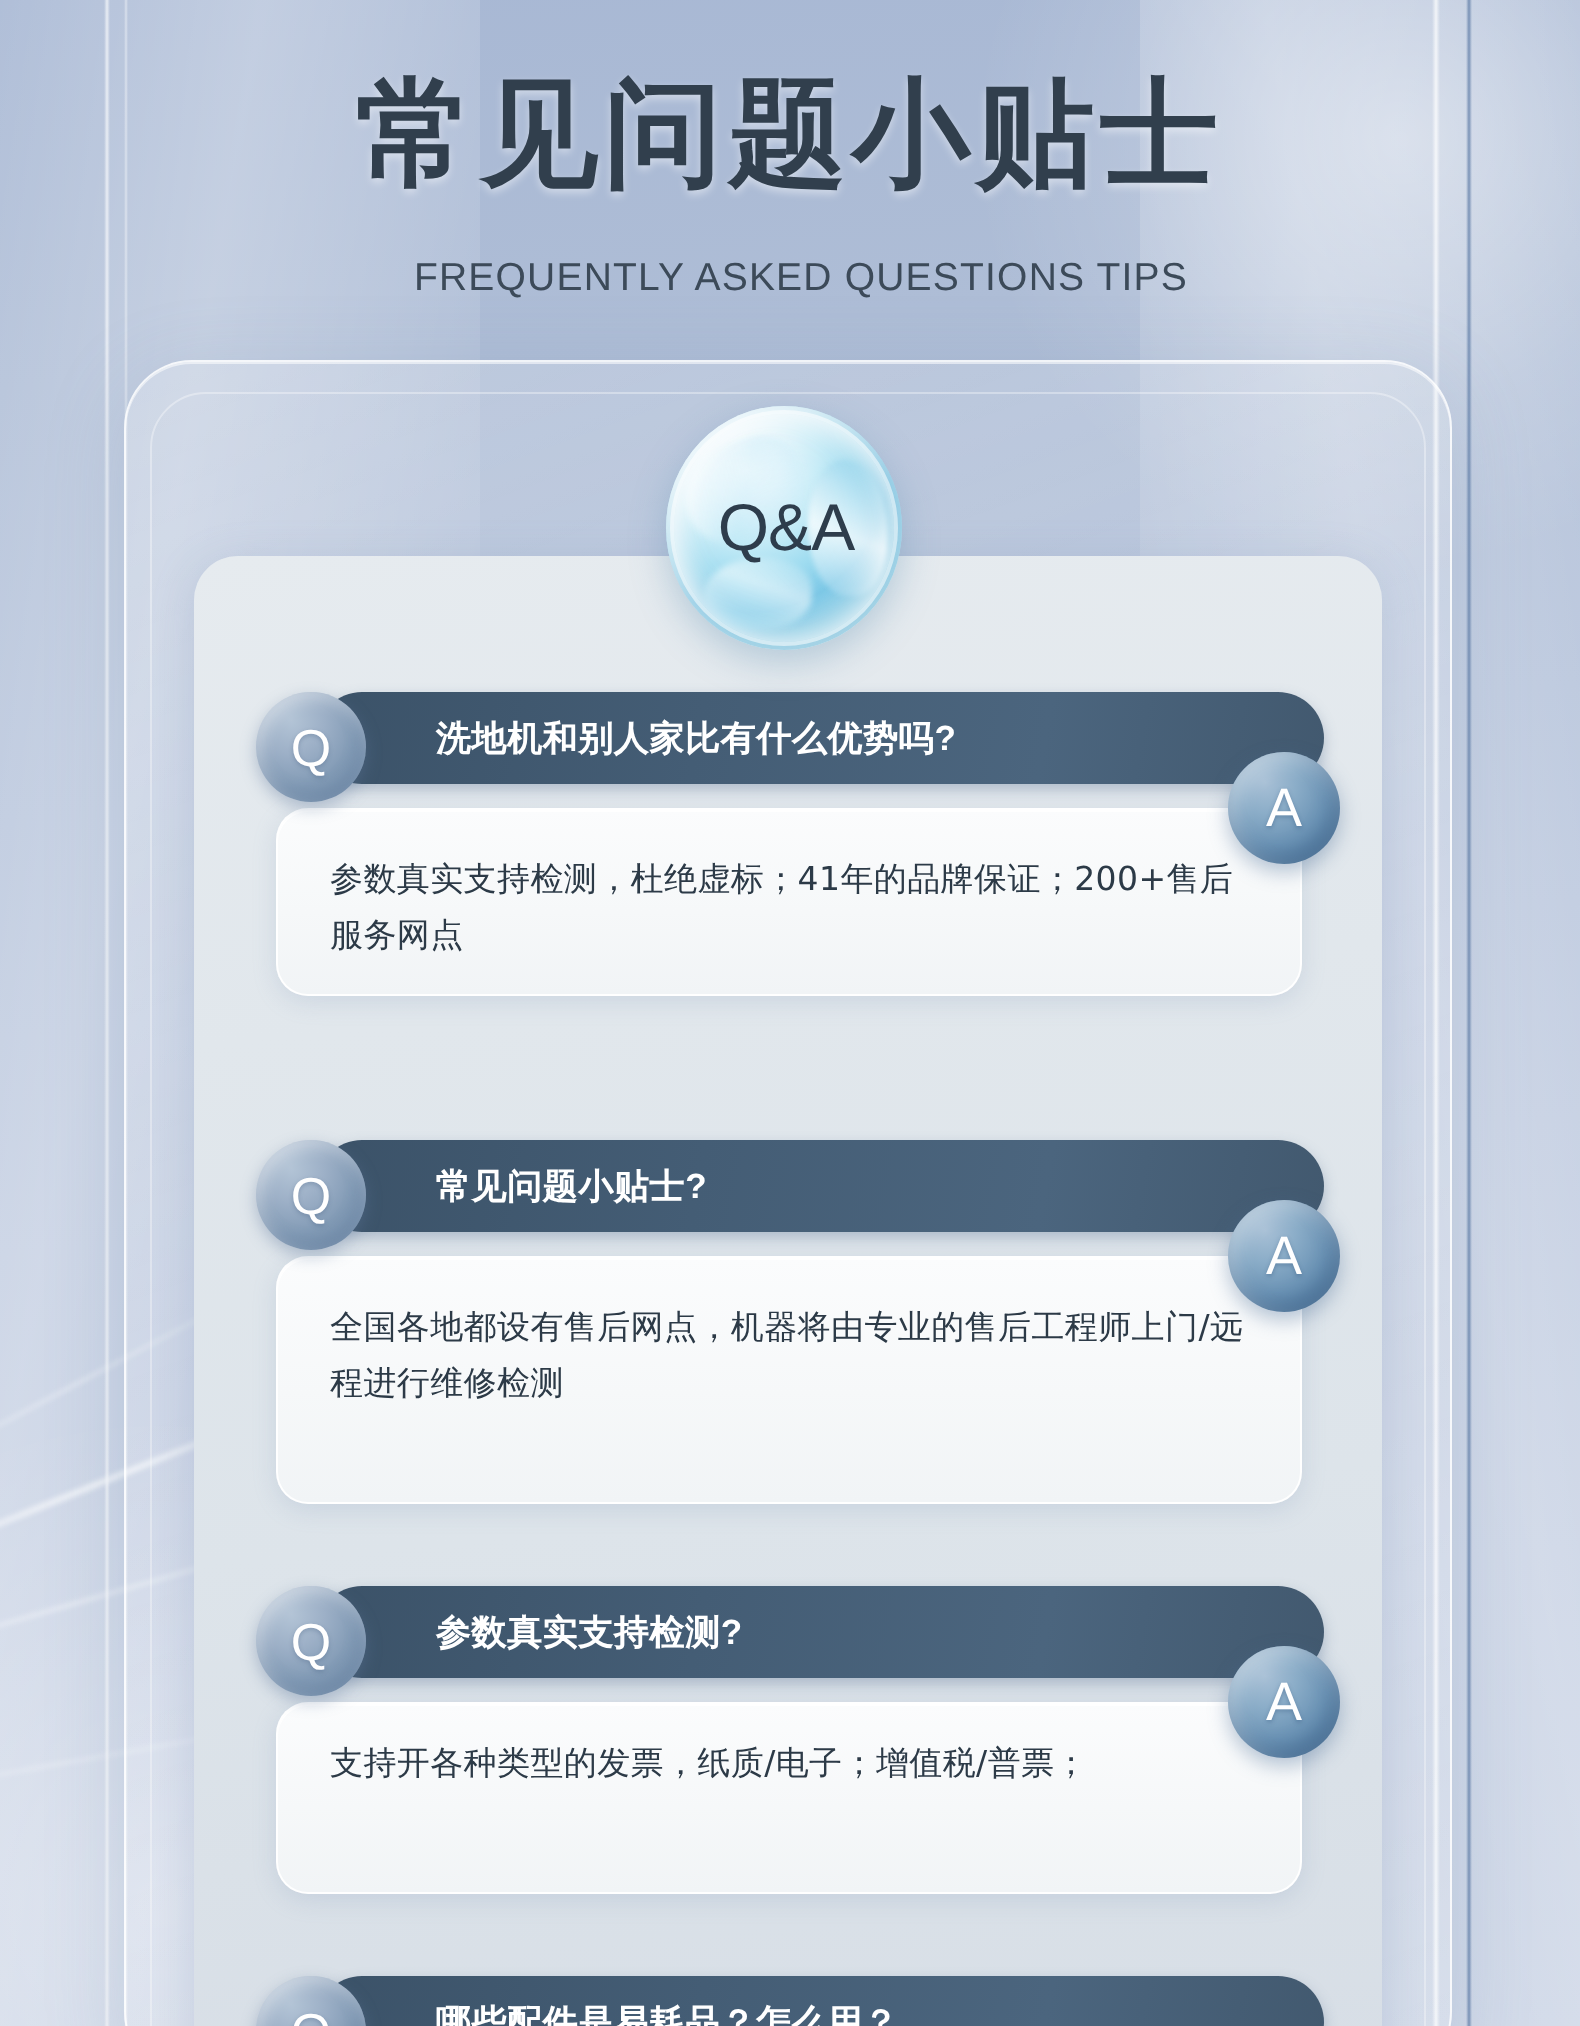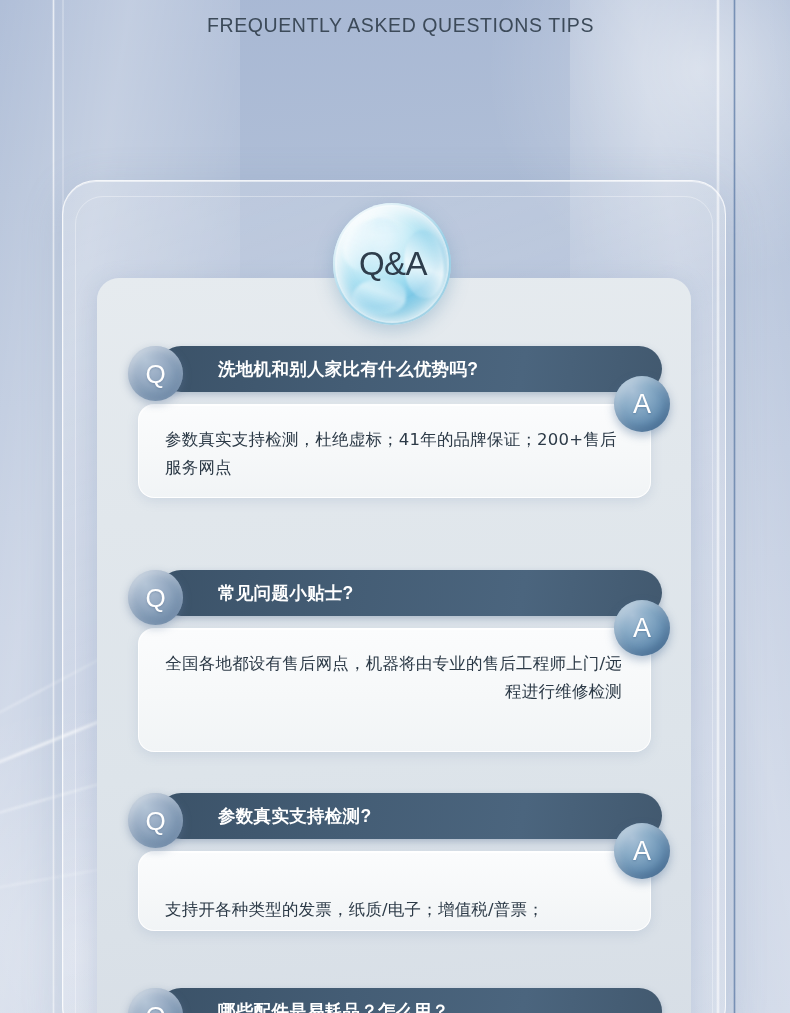--- a/index.html
+++ b/index.html
@@ -59,21 +59,21 @@
   #header { position:absolute; left:0; top:0; width:790px; text-align:center; z-index:5; }
   #title-cn {
     margin-top:34px;
     font-size:59px; font-weight:700; letter-spacing:3px;
     color:#313f4d;
     font-family:"DejaVu Sans","Liberation Sans",sans-serif;
     text-shadow:0 2px 4px rgba(255,255,255,0.45);
     line-height:1.12;
   }
   #title-en {
-    margin-top:14px;
+    margin-top:28px;
     font-size:19.5px; font-weight:400; letter-spacing:0.6px;
     color:#3c4a59;
     font-family:"Liberation Sans",sans-serif;
     padding-left:11px;
   }
 
   
   #glass-card {
     position:absolute; left:62px; top:180px; width:664px; height:860px;
     border-radius:34px;
@@ -221,20 +221,21 @@
   <div class="streak s1"></div>
   <div class="streak s2"></div>
   <div class="streak s4"></div>
   <div class="vline v1"></div>
   <div class="vline v2"></div>
   <div class="vline-light-r"></div>
   <div class="vline-dark"></div>
 </div>
 
 <div id="header">
+  <div id="title-cn">常见问题小贴士</div>
   <div id="title-en">FREQUENTLY ASKED QUESTIONS TIPS</div>
 </div>
 
 <div id="glass-card"></div>
 <div id="glass-card-inner-edge"></div>
 <div id="panel"></div>
 
 <div id="qa-bubble">
   <div class="bubble-sphere">
     <div class="bubble-swirl-a"></div>
@@ -269,40 +270,40 @@
   <div class="faq-item" style="top:570px;">
     <div class="q-row">
       <div class="q-bar">
         <div class="q-text">常见问题小贴士?</div>
       </div>
       <div class="q-badge">
         <span>Q</span>
       </div>
     </div>
     <div class="a-row" style="height:124px;">
-      <div class="a-box" style="height:124px;text-align:right;">
+      <div class="a-box" style="height:124px;">
         <div class="a-text">全国各地都设有售后网点，机器将由专业的售后工程师上门/远程进行维修检测</div>
       </div>
       <div class="a-badge">
         <span>A</span>
       </div>
     </div>
   </div>
 
   <div class="faq-item" style="top:793px;">
     <div class="q-row">
       <div class="q-bar">
         <div class="q-text">参数真实支持检测?</div>
       </div>
       <div class="q-badge">
         <span>Q</span>
       </div>
     </div>
     <div class="a-row" style="height:96px;">
-      <div class="a-box" style="height:80px;padding-top:44px;">
+      <div class="a-box" style="height:96px;padding-top:16px;">
         <div class="a-text">支持开各种类型的发票，纸质/电子；增值税/普票；</div>
       </div>
       <div class="a-badge">
         <span>A</span>
       </div>
     </div>
   </div>
 
   <div class="faq-item" style="top:988px;">
     <div class="q-row">

